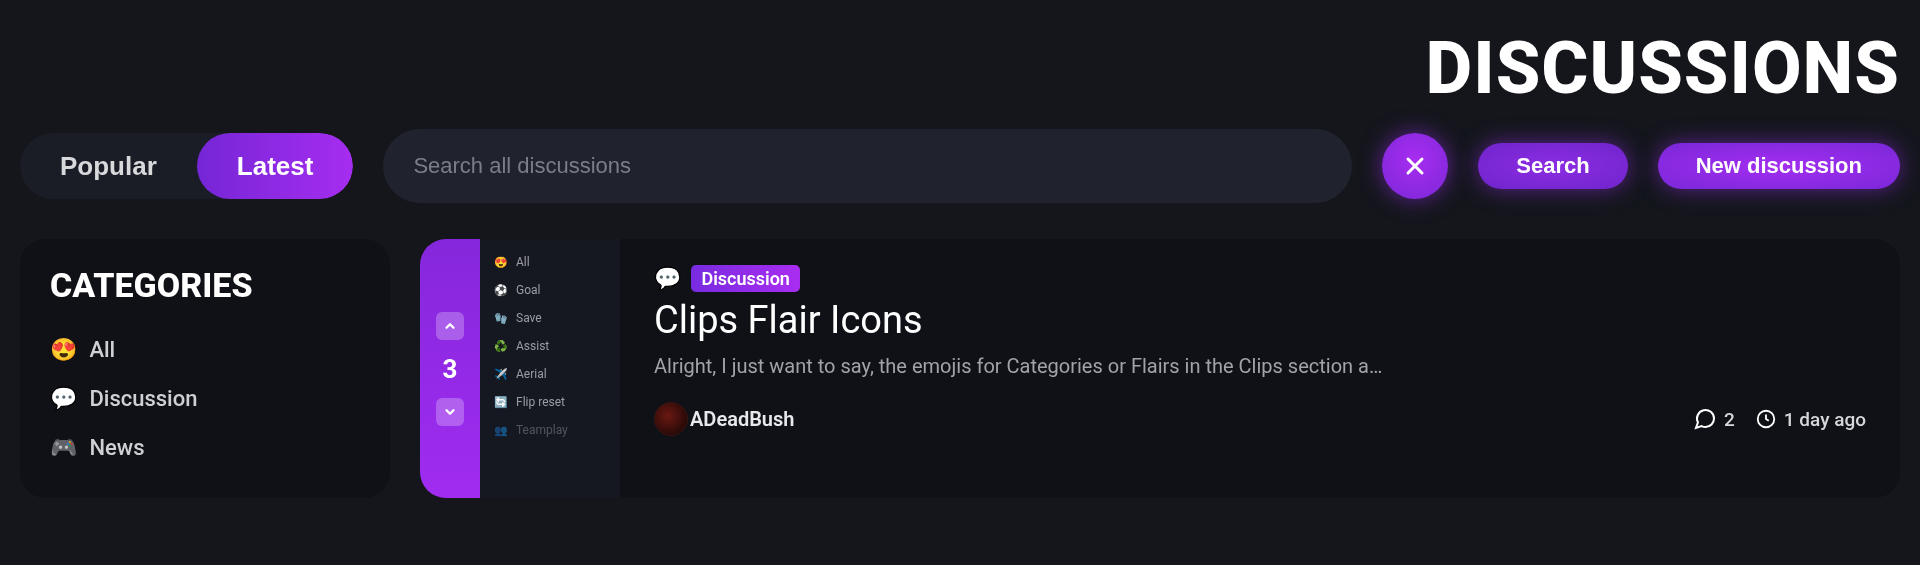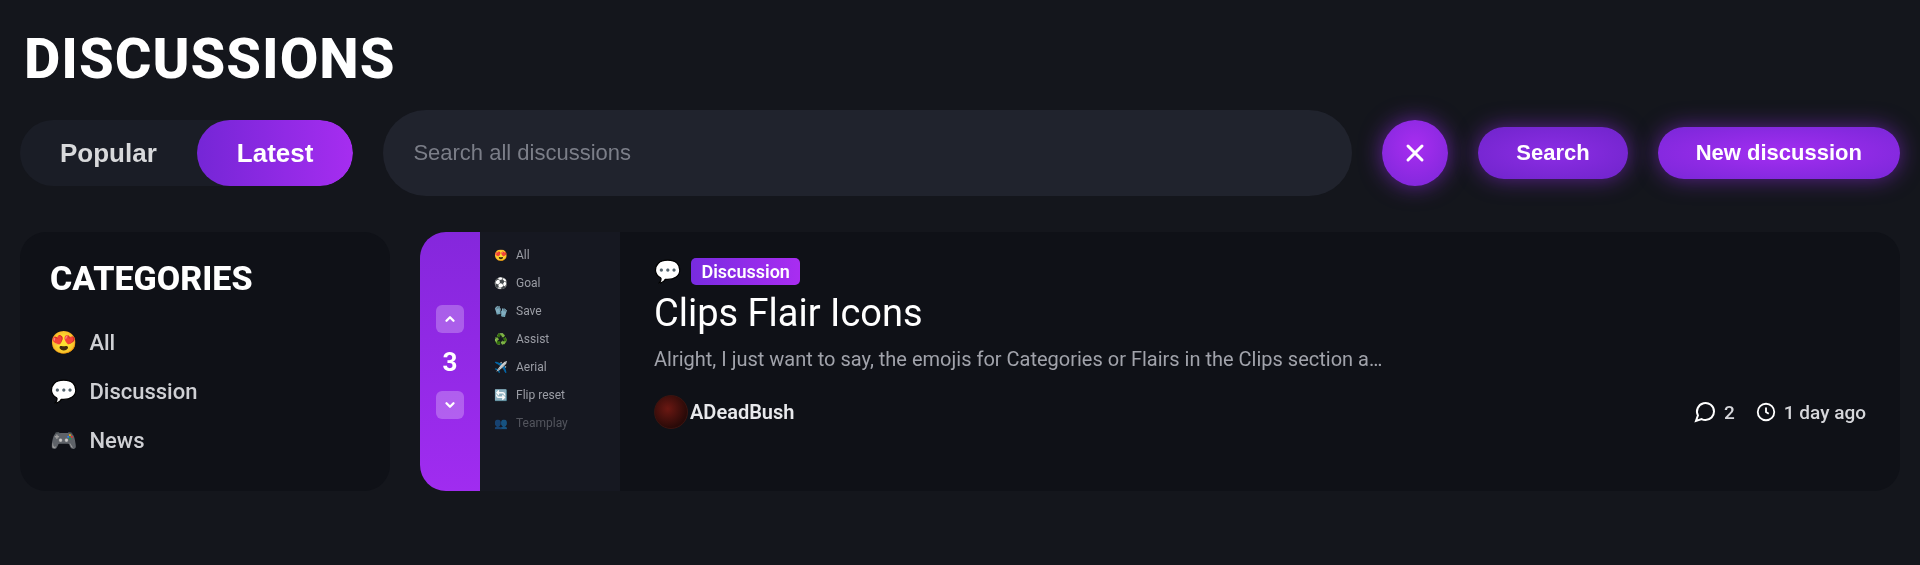--- a/index.html
+++ b/index.html
@@ -16,24 +16,25 @@
       height: 565px;
       overflow: hidden;
       padding: 0 20px;
     }
 
     .scale-wrapper {
       transform-origin: top left;
     }
 
     .page-title {
-      font-size: 56px;
+      font-size: 72px;
       font-weight: 800;
       letter-spacing: 1px;
       margin: 26px 0 18px 4px;
+      text-align: right;
     }
 
     .controls-row {
       display: flex;
       align-items: center;
       gap: 30px;
       margin-bottom: 36px;
     }
 
     .toggle-pill {
@@ -58,21 +59,21 @@
     }
 
     .toggle-btn.active {
       background: linear-gradient(90deg, #7526d6, #a62df0);
       color: #fff;
       border-radius: 999px;
     }
 
     .search-box {
       flex: 1;
-      height: 86px;
+      height: 74px;
       border-radius: 999px;
       background: #20232d;
       border: none;
       outline: none;
       padding: 0 30px;
       font-size: 22px;
       color: #fff;
     }
 
     .search-box::placeholder {
@@ -86,21 +87,21 @@
       background: radial-gradient(circle at 50% 40%, #a82df0, #7a27d8);
       border: none;
       display: flex;
       align-items: center;
       justify-content: center;
       cursor: pointer;
       box-shadow: 0 0 22px rgba(150, 45, 235, 0.6);
     }
 
     .pill-btn {
-      height: 52px;
+      height: 46px;
       padding: 0 38px;
       border-radius: 999px;
       border: none;
       font-size: 22px;
       font-weight: 600;
       color: #fff;
       cursor: pointer;
       box-shadow: 0 0 22px rgba(150, 45, 235, 0.55);
     }
 

